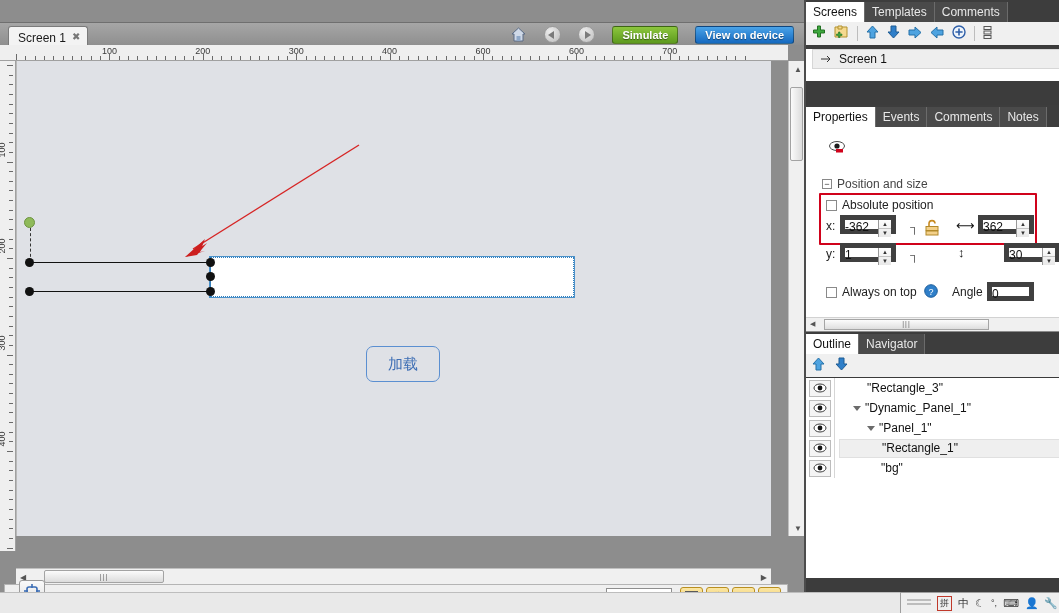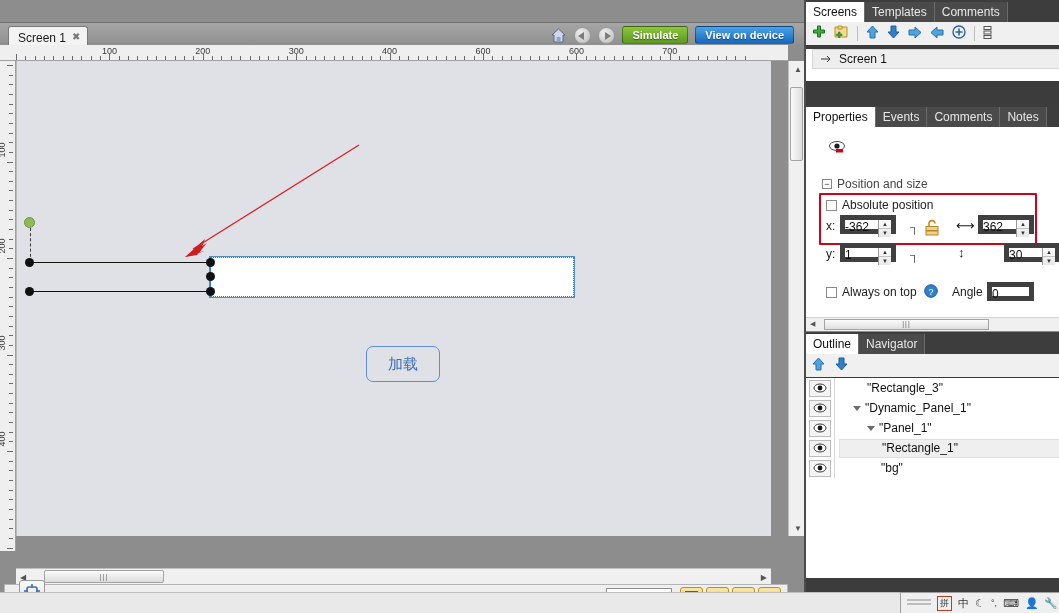--- a/index.html
+++ b/index.html
@@ -37,21 +37,21 @@
     display: flex; align-items: center; gap: 6px;
     white-space: nowrap;
   }
   .tab-close {
     font-size: 10px; color: #777; line-height: 1;
     transform: translateY(-1px);
   }
 
   .tb-icons {
     position: absolute; right: 10px; top: 3px;
-    display: flex; align-items: flex-end; gap: 7px;
+    display: flex; align-items: flex-start; gap: 17px;
   }
   .ic-home, .ic-back, .ic-fwd {
     width: 17px; height: 17px; display: inline-block; position: relative;
   }
   .ic-back, .ic-fwd {
     border-radius: 50%;
     background: radial-gradient(circle at 35% 30%, #ededed, #bdbdbd);
     border: 1px solid #9a9a9a;
   }
   .ic-back::after, .ic-fwd::after {

